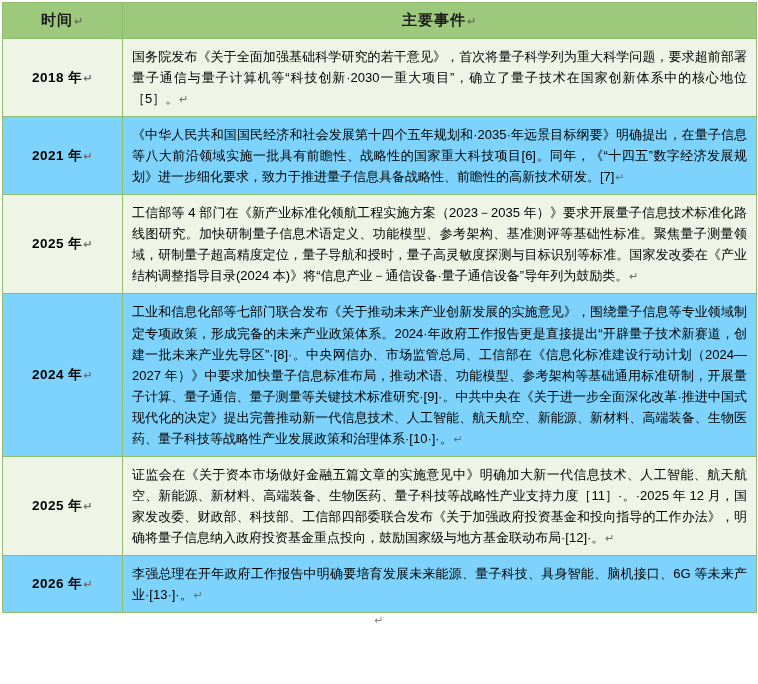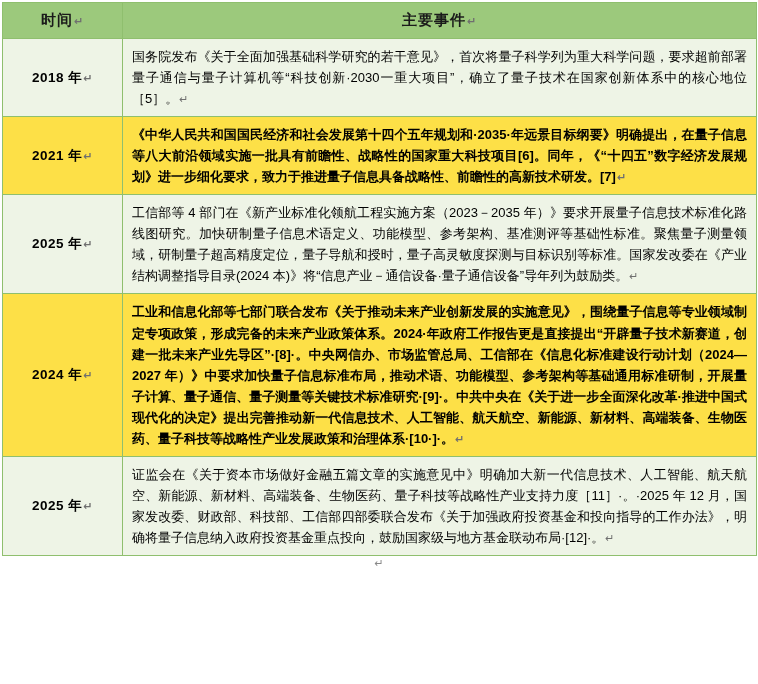--- a/index.html
+++ b/index.html
@@ -50,21 +50,21 @@
     letter-spacing: 0.5px;
     margin-top: 32px;
   }
   td.event-cell {
     text-align: justify;
     font-size: 13px;
     line-height: 1.62;
     padding: 7px 9px 7px 9px;
   }
   tr.row-even td { background: #eef4e6; }
-  tr.row-odd td { background: #fde047; font-weight: bold; }
+  tr.row-odd td { background: #7dd3fc; }
 
   .pilcrow {
     color: #6f6f6f;
     font-size: 11px;
     margin-left: 1px;
   }
   .bottom-marks {
     width: 754px;
     text-align: center;
     color: #888888;
@@ -102,16 +102,20 @@
         <td class="event-cell"><span>工信部等 4 部门在《新产业标准化领航工程实施方案（2023－2035 年）》要求开展量子信息技术标准化路线图研究。加快研制量子信息术语定义、功能模型、参考架构、基准测评等基础性标准。聚焦量子测量领域，研制量子超高精度定位，量子导航和授时，量子高灵敏度探测与目标识别等标准。国家发改委在《产业结构调整指导目录(2024 本)》将“信息产业－通信设备·量子通信设备”导年列为鼓励类。</span><span class="pilcrow">↵</span></td>
       </tr>
       <tr class="row-odd">
         <td class="time-cell"><span>2024 年</span><span class="pilcrow">↵</span></td>
         <td class="event-cell"><span>工业和信息化部等七部门联合发布《关于推动未来产业创新发展的实施意见》，围绕量子信息等专业领域制定专项政策，形成完备的未来产业政策体系。2024·年政府工作报告更是直接提出“开辟量子技术新赛道，创建一批未来产业先导区”·[8]·。中央网信办、市场监管总局、工信部在《信息化标准建设行动计划（2024—2027 年）》中要求加快量子信息标准布局，推动术语、功能模型、参考架构等基础通用标准研制，开展量子计算、量子通信、量子测量等关键技术标准研究·[9]·。中共中央在《关于进一步全面深化改革·推进中国式现代化的决定》提出完善推动新一代信息技术、人工智能、航天航空、新能源、新材料、高端装备、生物医药、量子科技等战略性产业发展政策和治理体系·[10·]·。</span><span class="pilcrow">↵</span></td>
       </tr>
       <tr class="row-even">
         <td class="time-cell"><span>2025 年</span><span class="pilcrow">↵</span></td>
         <td class="event-cell"><span>证监会在《关于资本市场做好金融五篇文章的实施意见中》明确加大新一代信息技术、人工智能、航天航空、新能源、新材料、高端装备、生物医药、量子科技等战略性产业支持力度［11］·。·2025 年 12 月，国家发改委、财政部、科技部、工信部四部委联合发布《关于加强政府投资基金和投向指导的工作办法》，明确将量子信息纳入政府投资基金重点投向，鼓励国家级与地方基金联动布局·[12]·。</span><span class="pilcrow">↵</span></td>
       </tr>
+      <tr class="row-odd">
+        <td class="time-cell"><span>2026 年</span><span class="pilcrow">↵</span></td>
+        <td class="event-cell"><span>李强总理在开年政府工作报告中明确要培育发展未来能源、量子科技、具身智能、脑机接口、6G 等未来产业·[13·]·。</span><span class="pilcrow">↵</span></td>
+      </tr>
     </tbody>
   </table>
   <div class="bottom-marks">↵</div>
 </div>
 
 </body></html>

